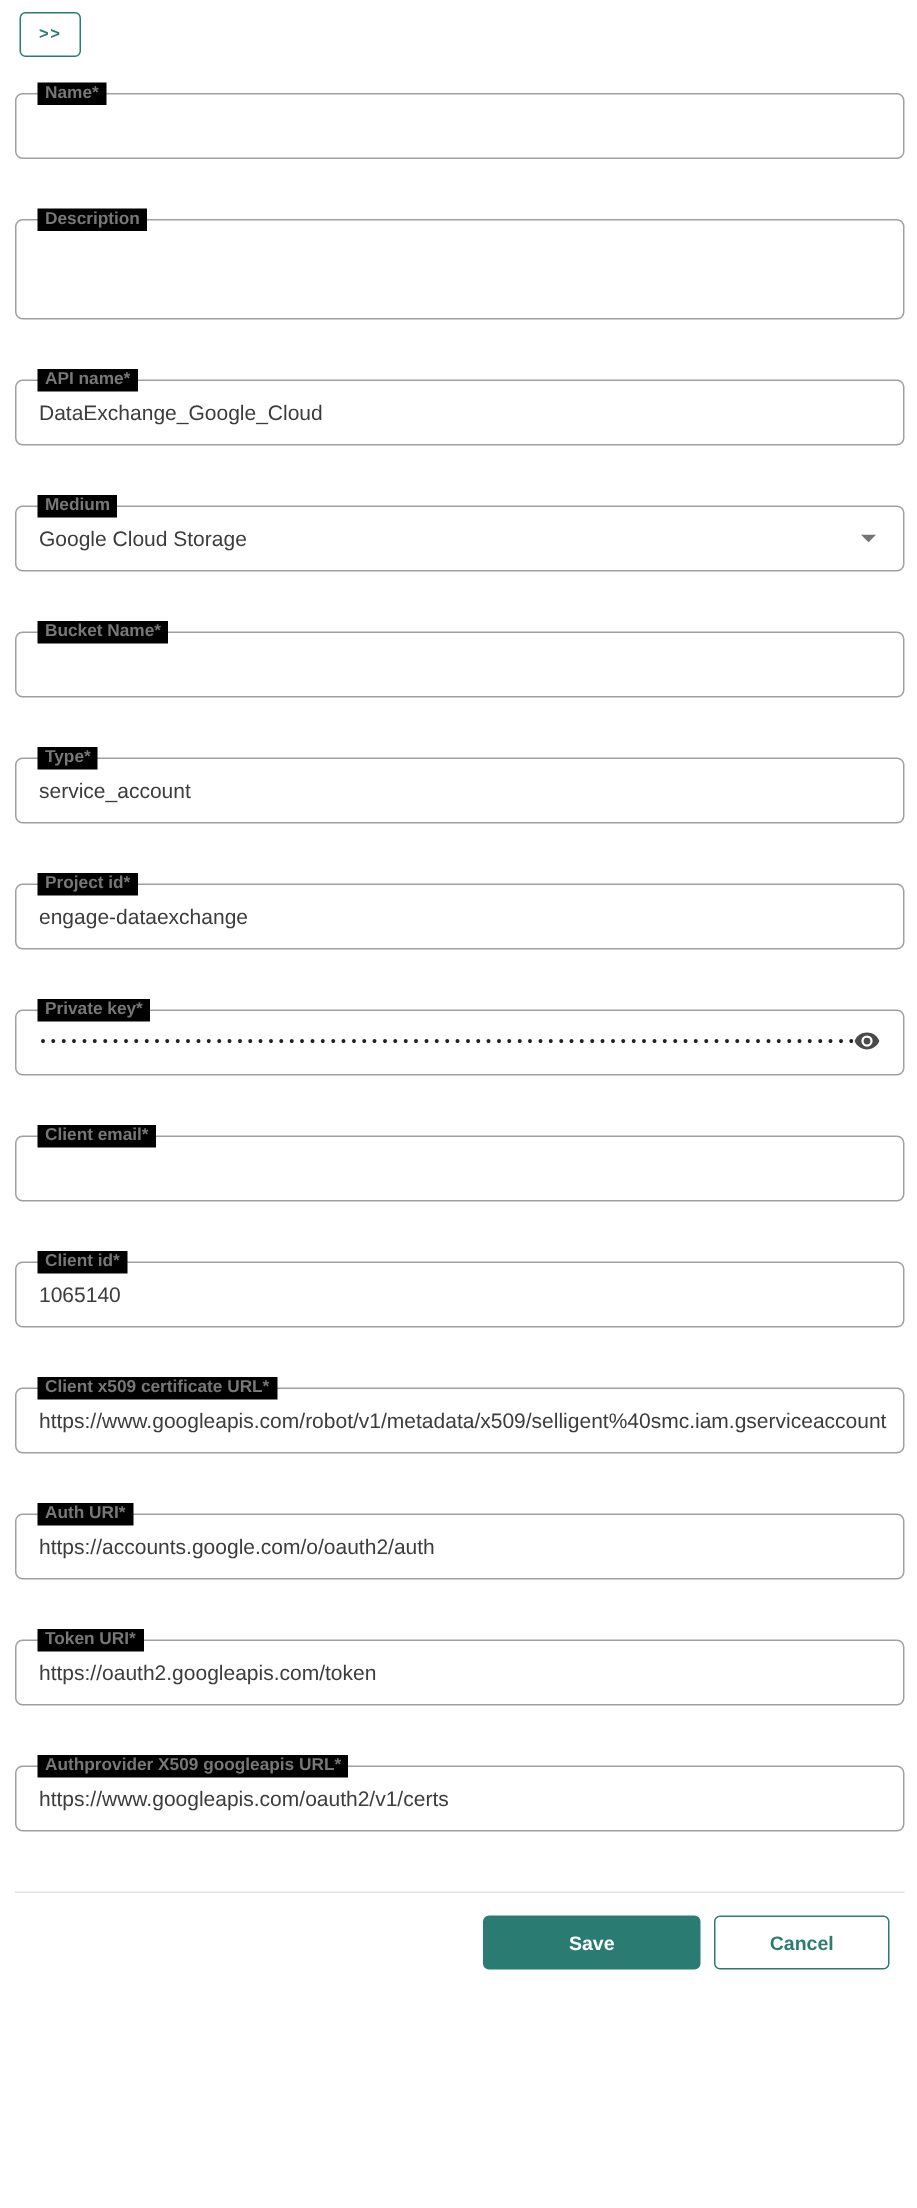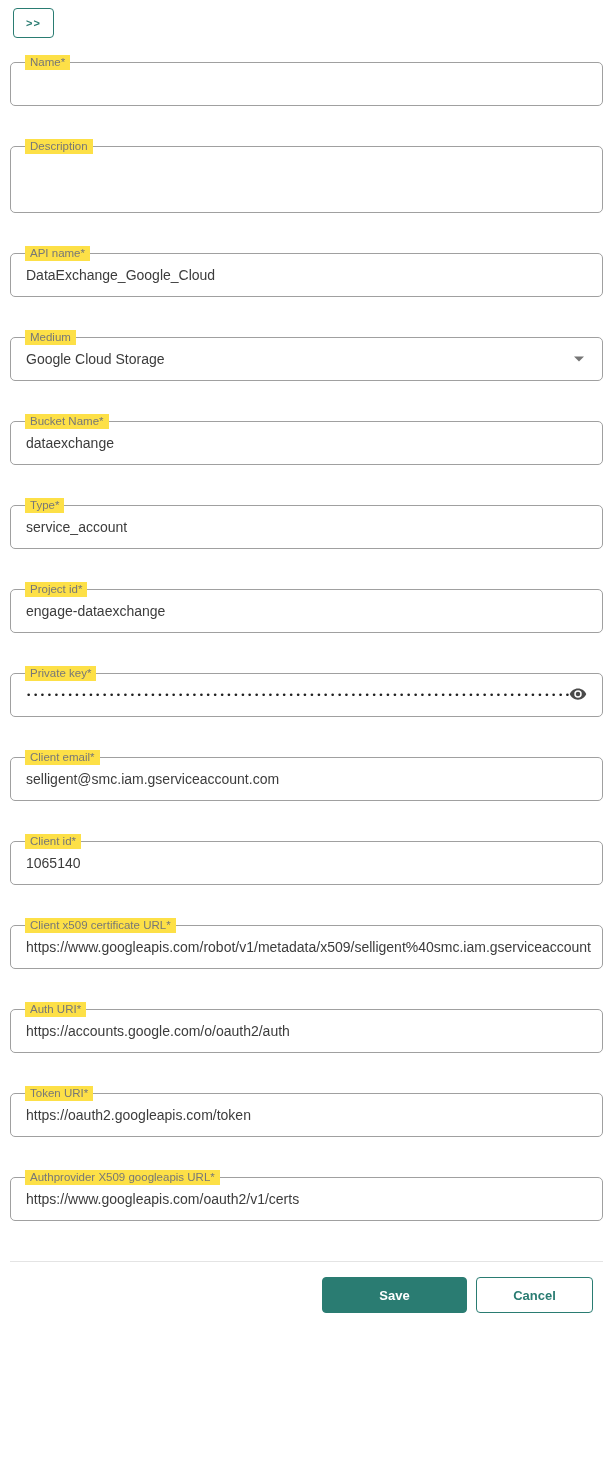--- a/index.html
+++ b/index.html
@@ -39,26 +39,27 @@
     height: 44px;
     margin-bottom: 40px;
     background: #ffffff;
   }
   .field.tall { height: 67px; padding-left: 46px; }
   .field.subf { height: 46px; }
   .f-label {
     position: absolute;
     top: -8px;
     left: 14px;
-    background: #fde047;
+    background: #000000;
     padding: 0 5px;
     font-size: 11.5px;
     color: #777777;
     line-height: 15px;
     white-space: nowrap;
+    font-weight: bold;
   }
   .f-value {
     position: absolute;
     left: 15px;
     right: 30px;
     top: 0;
     height: 100%;
     display: flex;
     align-items: center;
     font-size: 14px;
@@ -158,21 +159,20 @@
     </div>
 
     <div class="field">
       <span class="f-label">Medium</span>
       <div class="f-value">Google Cloud Storage</div>
       <span class="dd-arrow"></span>
     </div>
 
     <div class="field">
       <span class="f-label">Bucket Name*</span>
-      <div class="f-value">dataexchange</div>
     </div>
 
     <div class="field">
       <span class="f-label">Type*</span>
       <div class="f-value">service_account</div>
     </div>
 
     <div class="field">
       <span class="f-label">Project id*</span>
       <div class="f-value">engage-dataexchange</div>
@@ -186,21 +186,20 @@
         <span>
           <svg width="18" height="18" viewBox="0 0 24 24">
             <path d="M12 4.5C7 4.5 2.7 7.6 1 12c1.7 4.4 6 7.5 11 7.5s9.3-3.1 11-7.5c-1.7-4.4-6-7.5-11-7.5zm0 12.5a5 5 0 1 1 0-10 5 5 0 0 1 0 10zm0-8a3 3 0 1 0 0 6 3 3 0 0 0 0-6z" fill="#4a4a4a"></path>
           </svg>
         </span>
       </button>
     </div>
 
     <div class="field">
       <span class="f-label">Client email*</span>
-      <div class="f-value">selligent@smc.iam.gserviceaccount.com</div>
     </div>
 
     <div class="field">
       <span class="f-label">Client id*</span>
       <div class="f-value">1065140</div>
     </div>
 
     <div class="field clip">
       <span class="f-label">Client x509 certificate URL*</span>
       <div class="f-value">https://www.googleapis.com/robot/v1/metadata/x509/selligent%40smc.iam.gserviceaccount</div>

